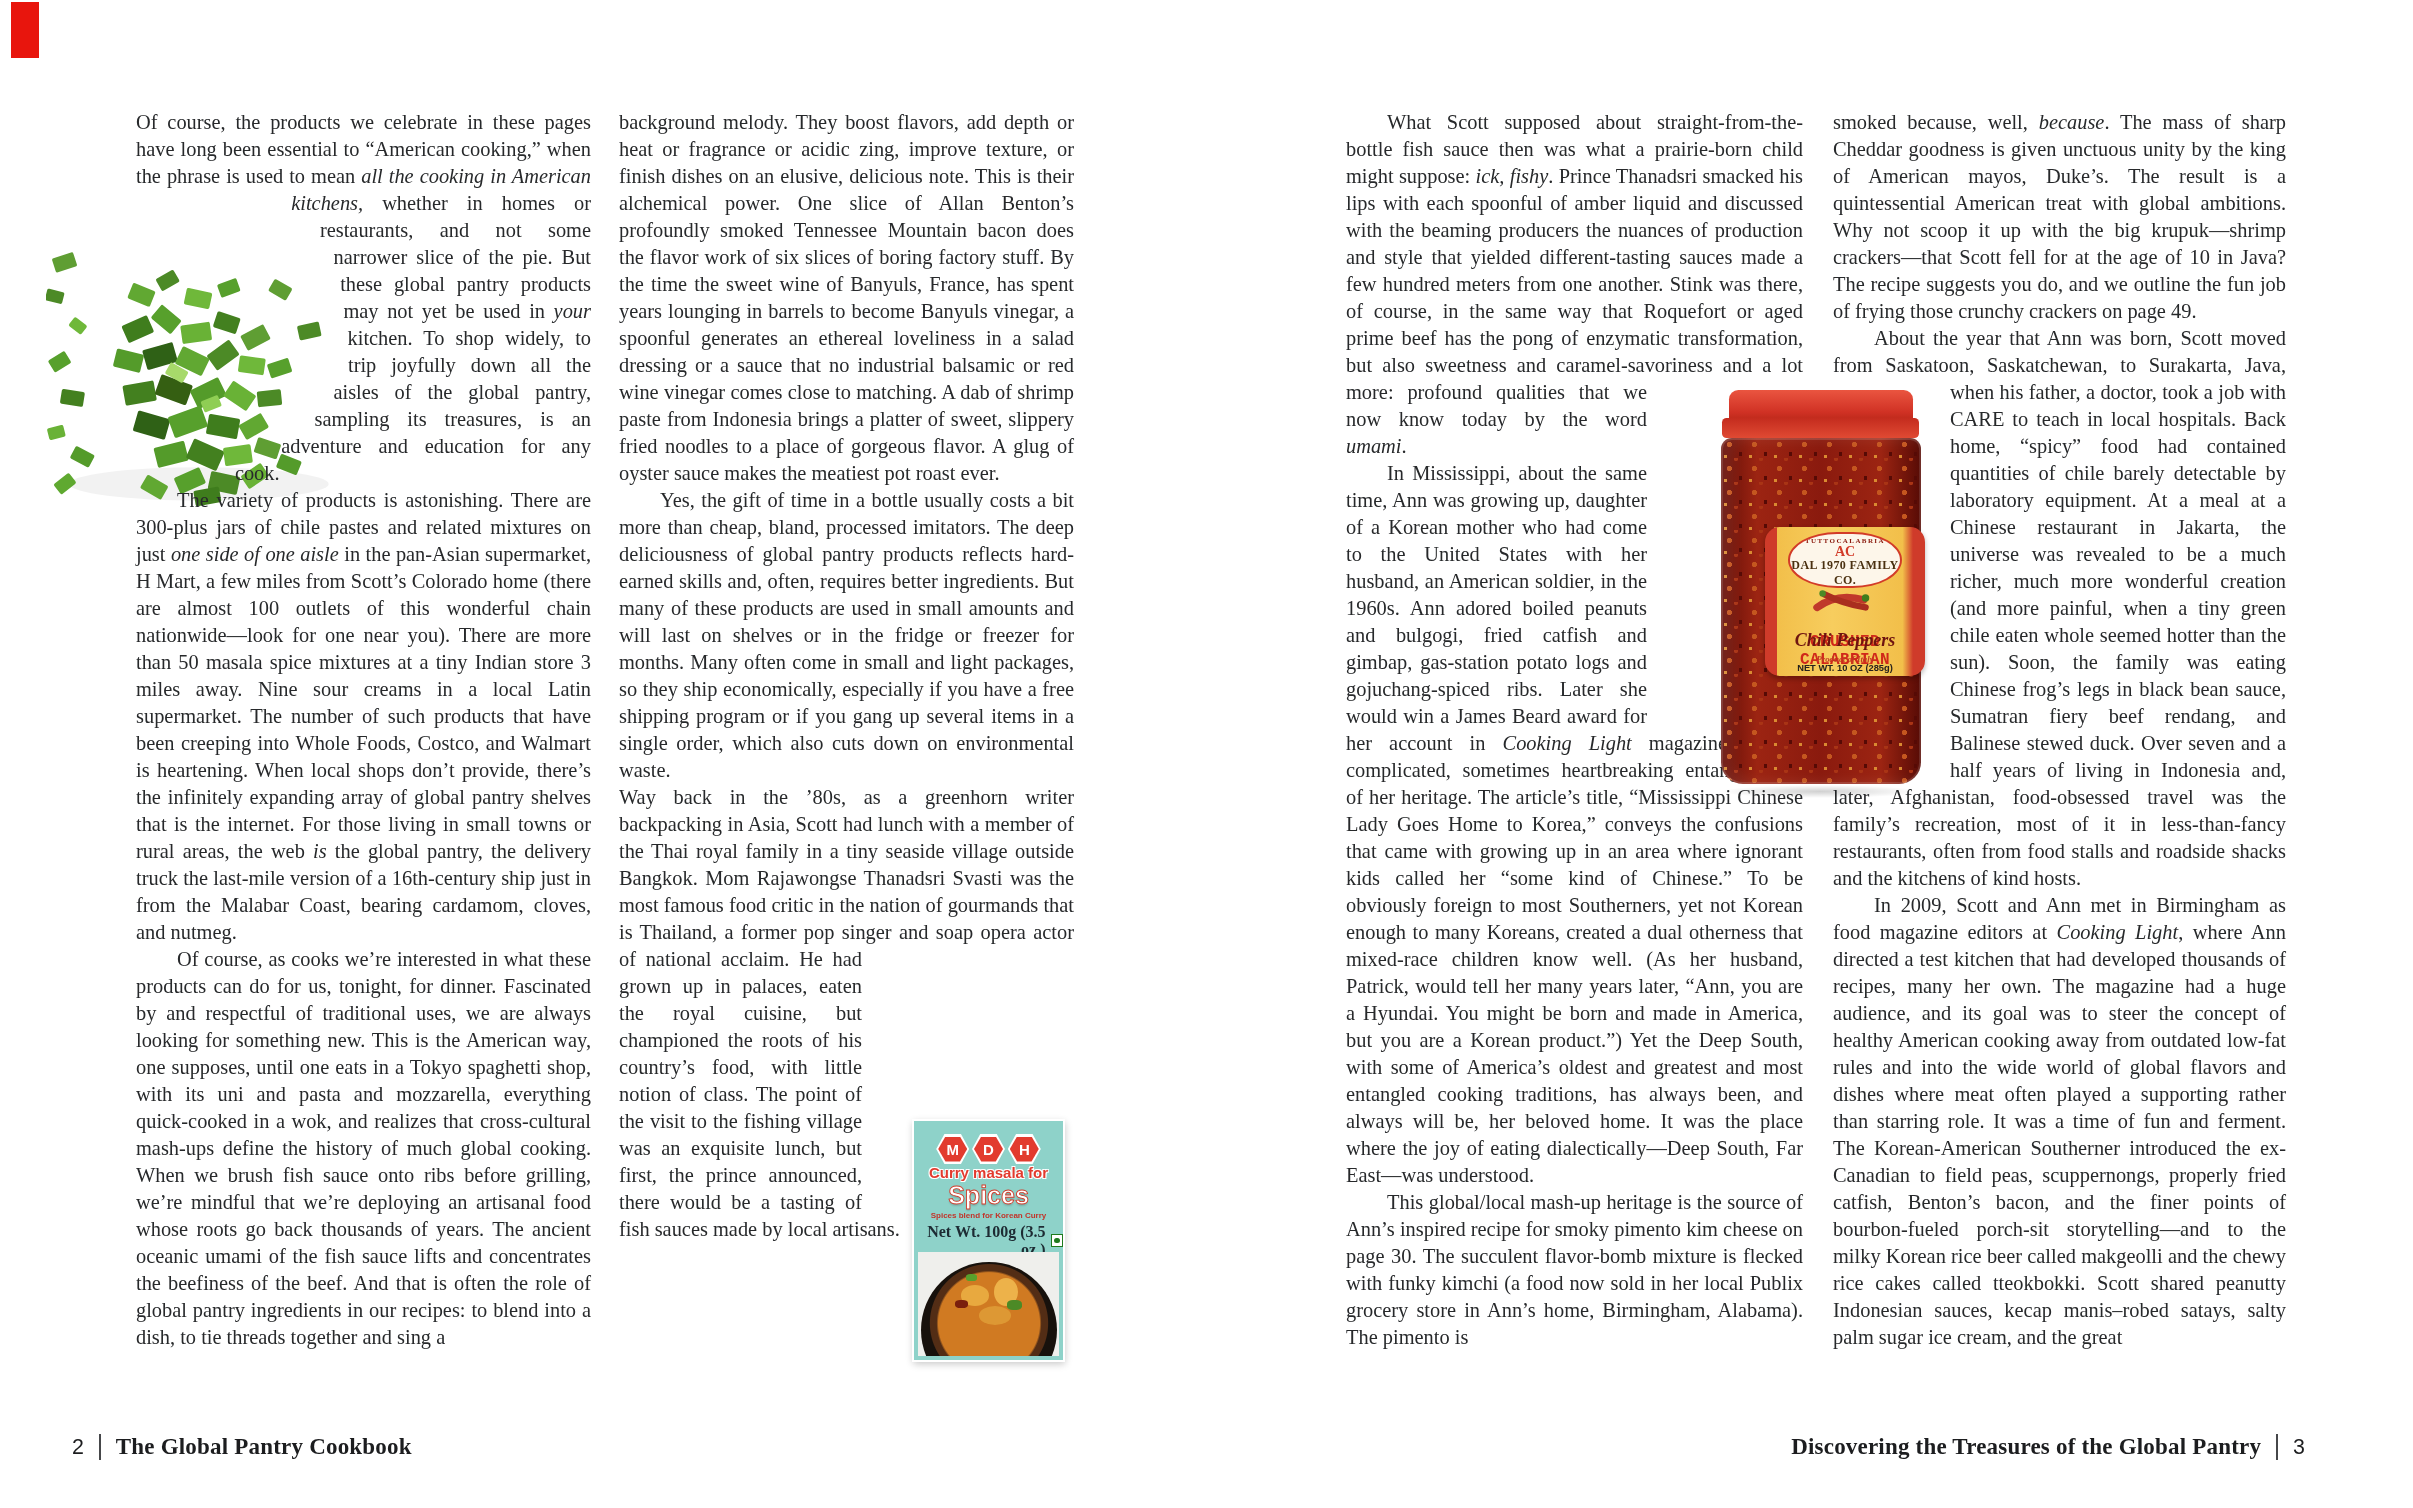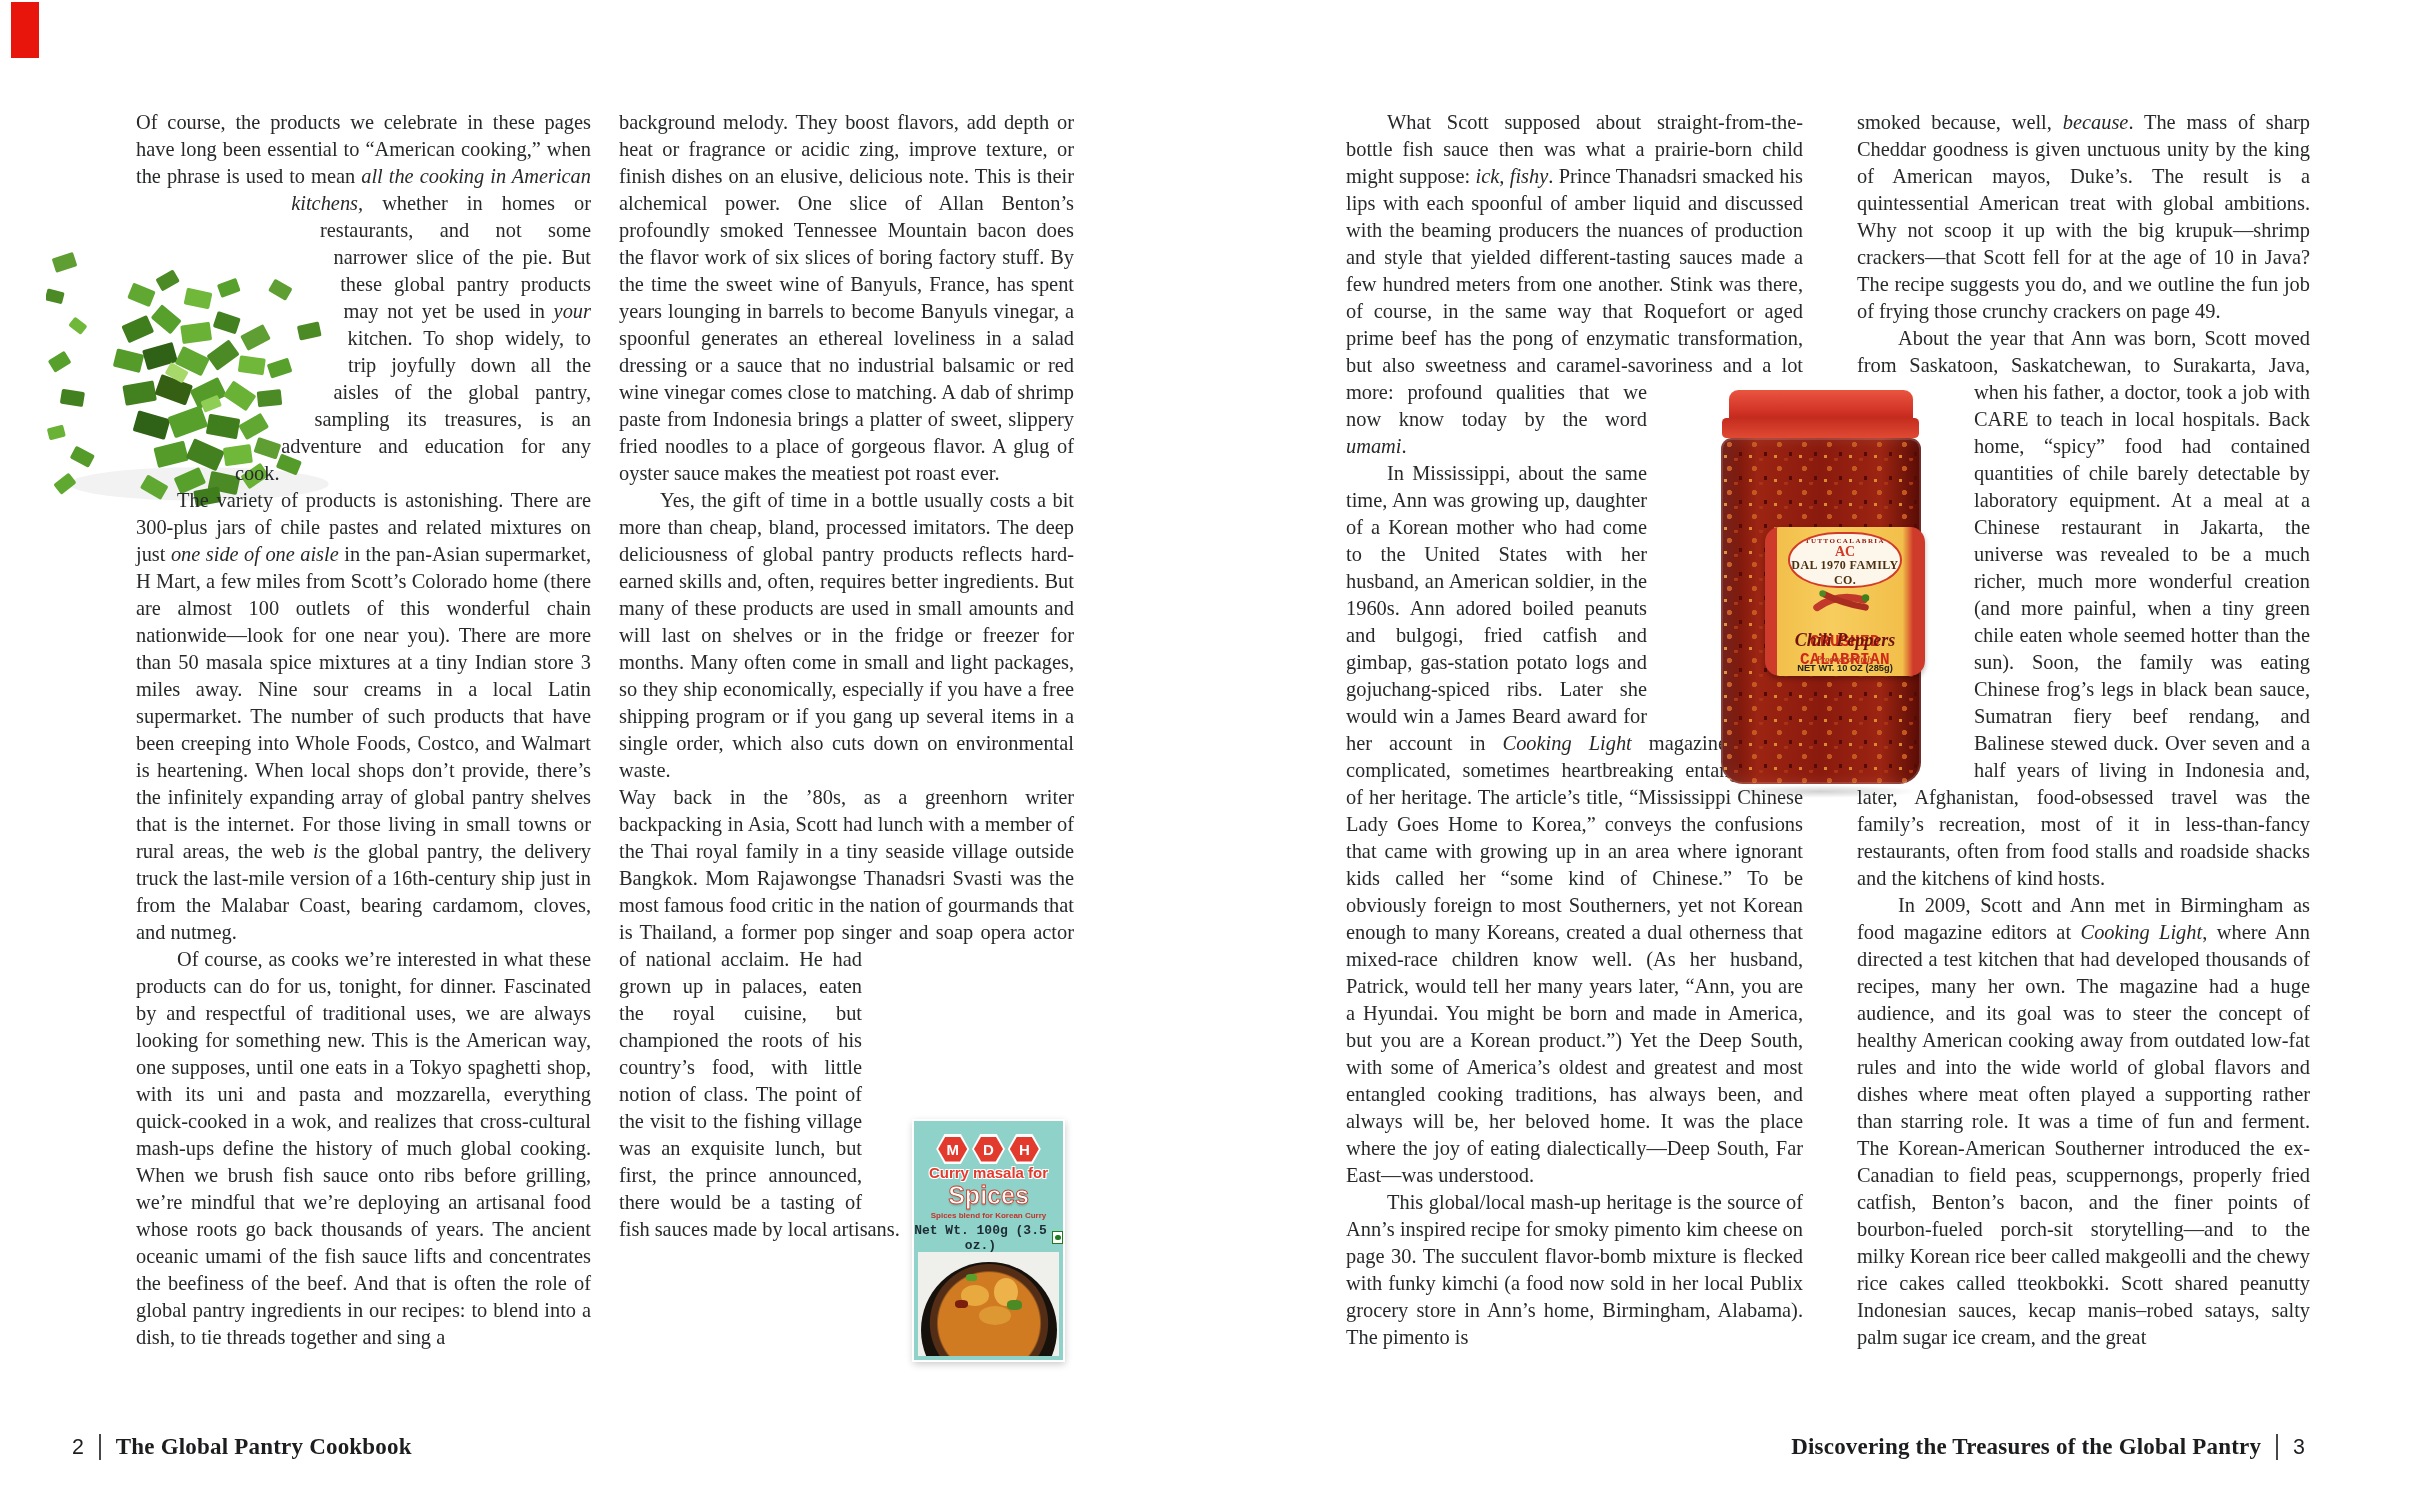--- a/index.html
+++ b/index.html
@@ -69,21 +69,21 @@
     display:flex;align-items:center;justify-content:center;}
   .hex{width:29px;height:25px;background:#e23b2e;clip-path:polygon(25% 0,75% 0,100% 50%,75% 100%,25% 100%,0 50%);
     color:#fff;font-family:"Liberation Sans",sans-serif;font-weight:bold;font-size:15px;
     display:flex;align-items:center;justify-content:center;}
   .mdh .l1{margin-top:0;font-family:"Liberation Sans",sans-serif;font-weight:bold;font-size:15px;color:#e23b2e;
     text-shadow:-0.9px -0.9px 0 #fff,0.9px -0.9px 0 #fff,-0.9px 0.9px 0 #fff,0.9px 0.9px 0 #fff;}
   .mdh .l2{font-family:"Liberation Sans",sans-serif;font-weight:bold;font-size:25px;color:#fff;line-height:28px;
     -webkit-text-stroke:0.9px #cf3b2a;text-shadow:0 1.9px 1.9px rgba(0,0,0,.15);}
   .mdh .l3{font-family:"Liberation Sans",sans-serif;font-weight:bold;font-size:8px;color:#c2342a;margin-top:1.9px;}
   .mdh .l4row{display:flex;align-items:center;justify-content:center;gap:5.6px;margin-top:2.8px;}
-  .mdh .l4{font-family:Liberation Mono, monospace;font-weight:bold;font-size:13px;color:#1d2b33;}
+  .mdh .l4{font-family:Liberation Serif, serif;font-weight:bold;font-size:16px;color:#1d2b33;text-align:right;}
   .veg{width:11px;height:11px;border:1.4px solid #1e7a1e;background:#fff;display:inline-flex;align-items:center;justify-content:center;}
   .veg i{width:5.6px;height:5.6px;border-radius:50%;background:#1e7a1e;}
   .mdh .photo{position:absolute;left:3.7px;right:3.7px;bottom:3.7px;height:104px;background:#efefec;overflow:hidden;}
   .bowl{position:absolute;left:50%;top:9.3px;transform:translateX(-50%);width:136px;height:136px;border-radius:50%;
     background:radial-gradient(circle at 50% 45%,#d07a22 0 50%,#532d15 52% 58%,#17110c 59%);}
   .blob{position:absolute;border-radius:50%;}
 </style>
 </head>
 <body>
 
@@ -152,21 +152,21 @@
   <p class="indent"><span>Yes, the gift of time in a bottle usually costs a bit more than cheap, bland, processed imitators. The deep deliciousness of global pantry products reflects hard-earned skills and, often, requires better ingredients. But many of these products are used in small amounts and will last on shelves or in the fridge or freezer for months. Many often come in small and light packages, so they ship economically, especially if you have a free shipping program or if you gang up several items in a single order, which also cuts down on environmental waste.</span></p>
   <p><span>Way back in the ’80s, as a greenhorn writer backpacking in Asia, Scott had lunch with a member of the Thai royal family in a tiny seaside village outside Bangkok. Mom Rajawongse Thanadsri Svasti was the most famous food critic in the nation of gourmands that is Thailand, a former pop singer and soap opera actor of national acclaim. He had </span><span class="sp sp-mdh"></span><span>grown up in palaces, eaten the royal cuisine, but championed the roots of his country’s food, with little notion of class. The point of the visit to the fishing village was an exquisite lunch, but first, the prince announced, there would be a tasting of fish sauces made by local artisans.</span></p>
 </div>
 
 <div class="col" style="left:1346px;width:457px;">
   <p class="indent"><span>What Scott supposed about straight-from-the-bottle fish sauce then was what a prairie-born child might suppose: </span><span class="it">ick, fishy</span><span>. Prince Thanadsri smacked his lips with each spoonful of amber liquid and discussed with the beaming producers the nuances of production and style that yielded different-tasting sauces made a few hundred meters from one another. Stink was there, of course, in the same way that Roquefort or aged prime beef has the pong of enzymatic transformation, but also sweetness and caramel-savoriness and a lot more: </span><span class="sp sp-jar-r"></span><span>profound qualities that we now know today by the word </span><span class="it">umami</span><span>.</span></p>
   <p class="indent"><span>In Mississippi, about the same time, Ann was growing up, daughter of a Korean mother who had come to the United States with her husband, an American soldier, in the 1960s. Ann adored boiled peanuts and bulgogi, fried catfish and gimbap, gas-station potato logs and gojuchang-spiced ribs. Later she would win a James Beard award for her account in </span><span class="it">Cooking Light</span><span> magazine of the complicated, sometimes heartbreaking entanglements of her heritage. The article’s title, “Mississippi Chinese Lady Goes Home to Korea,” conveys the confusions that came with growing up in an area where ignorant kids called her “some kind of Chinese.” To be obviously foreign to most Southerners, yet not Korean enough to many Koreans, created a dual otherness that mixed-race children know well. (As her husband, Patrick, would tell her many years later, “Ann, you are a Hyundai. You might be born and made in America, but you are a Korean product.”) Yet the Deep South, with some of America’s oldest and greatest and most entangled cooking traditions, has always been, and always will be, her beloved home. It was the place where the joy of eating dialectically—Deep South, Far East—was understood.</span></p>
   <p class="indent"><span>This global/local mash-up heritage is the source of Ann’s inspired recipe for smoky pimento kim cheese on page 30. The succulent flavor-bomb mixture is flecked with funky kimchi (a food now sold in her local Publix grocery store in Ann’s home, Birmingham, Alabama). The pimento is</span></p>
 </div>
 
-<div class="col" style="left:1833px;width:453px;margin-left:24px;">
+<div class="col" style="left:1833px;width:453px;">
   <p><span>smoked because, well, </span><span class="it">because</span><span>. The mass of sharp Cheddar goodness is given unctuous unity by the king of American mayos, Duke’s. The result is a quintessential American treat with global ambitions. Why not scoop it up with the big krupuk—shrimp crackers—that Scott fell for at the age of 10 in Java? The recipe suggests you do, and we outline the fun job of frying those crunchy crackers on page 49.</span></p>
   <p class="indent"><span>About the year that Ann was born, Scott moved from Saskatoon, Saskatchewan, to Surakarta, Java, </span><span class="sp sp-jar-l"></span><span>when his father, a doctor, took a job with CARE to teach in local hospitals. Back home, “spicy” food had contained quantities of chile barely detectable by laboratory equipment. At a meal at a Chinese restaurant in Jakarta, the universe was revealed to be a much richer, much more wonderful creation (and more painful, when a tiny green chile eaten whole seemed hotter than the sun). Soon, the family was eating Chinese frog’s legs in black bean sauce, Sumatran fiery beef rendang, and Balinese stewed duck. Over seven and a half years of living in Indonesia and, later, Afghanistan, food-obsessed travel was the family’s recreation, most of it in less-than-fancy restaurants, often from food stalls and roadside shacks and the kitchens of kind hosts.</span></p>
   <p class="indent"><span>In 2009, Scott and Ann met in Birmingham as food magazine editors at </span><span class="it">Cooking Light</span><span>, where Ann directed a test kitchen that had developed thousands of recipes, many her own. The magazine had a huge audience, and its goal was to steer the concept of healthy American cooking away from outdated low-fat rules and into the wide world of global flavors and dishes where meat often played a supporting rather than starring role. It was a time of fun and ferment. The Korean-American Southerner introduced the ex-Canadian to field peas, scuppernongs, properly fried catfish, Benton’s bacon, and the finer points of bourbon-fueled porch-sit storytelling—and to the milky Korean rice beer called makgeolli and the chewy rice cakes called tteokbokki. Scott shared peanutty Indonesian sauces, kecap manis–robed satays, salty palm sugar ice cream, and the great</span></p>
 </div>
 
 <div class="jar">
   <div class="lid"></div>
   <div class="lidrim"></div>
   <div class="glass"></div>
   <div class="label">

